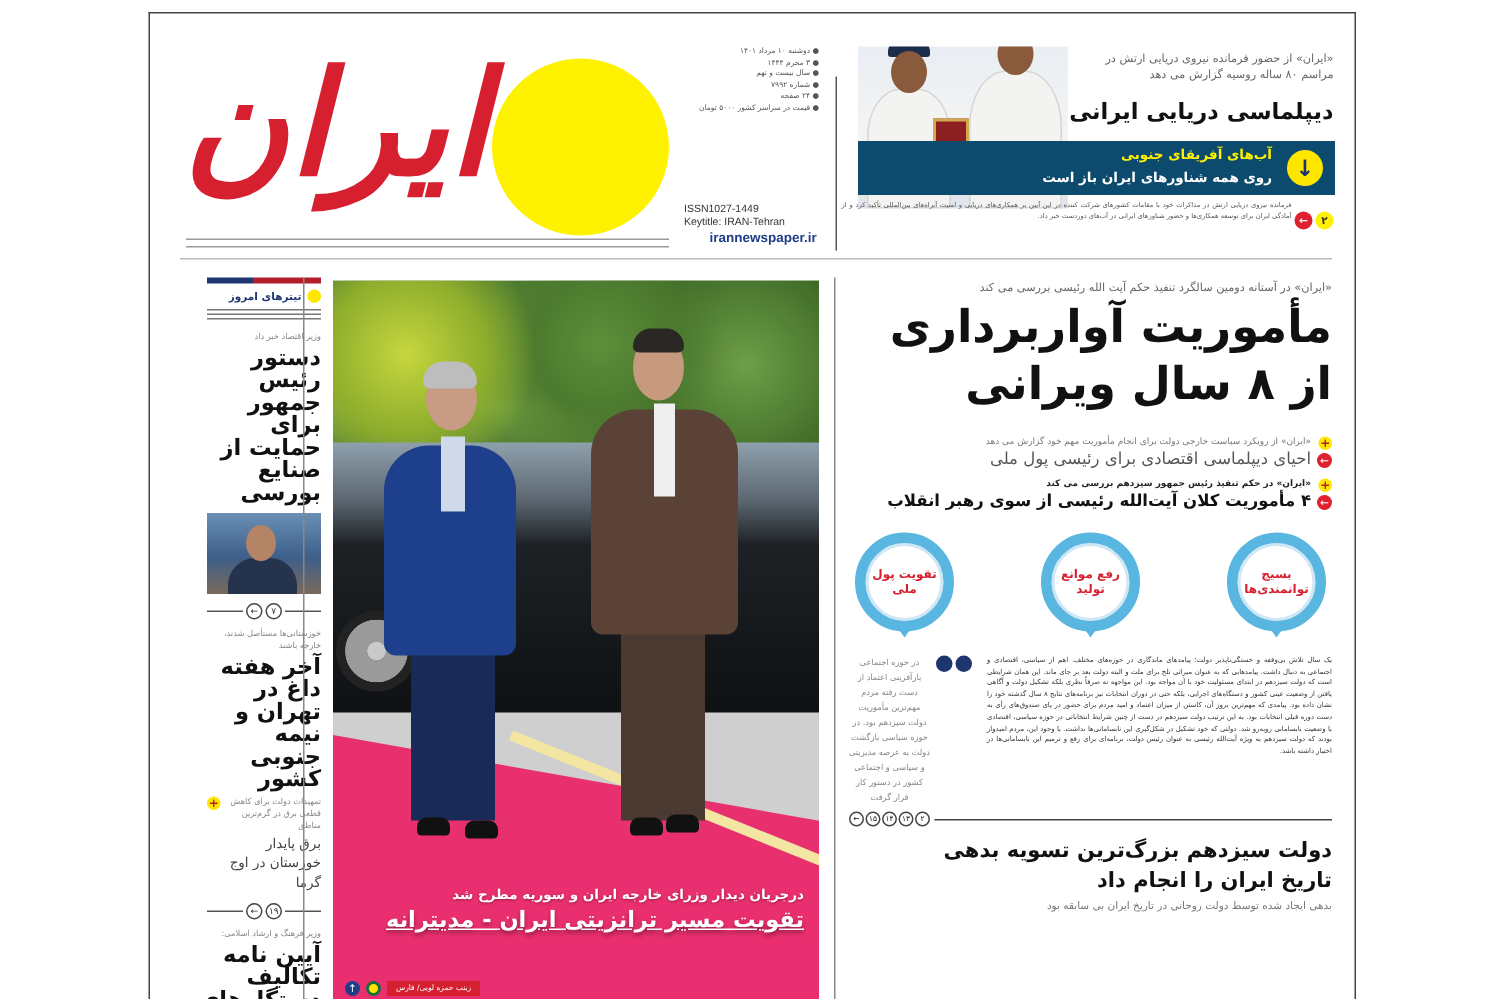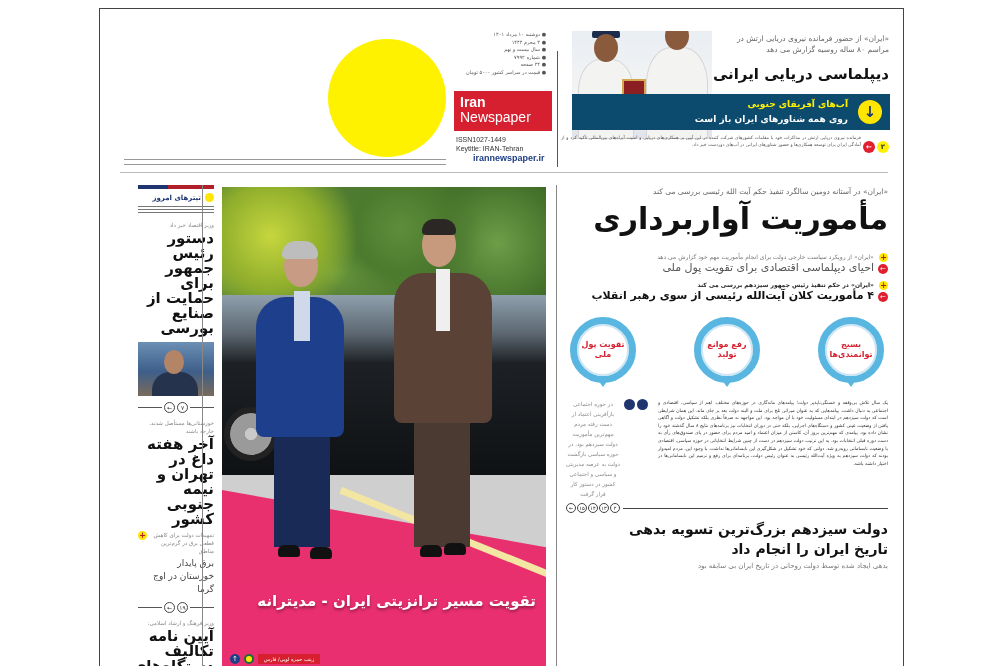--- a/index.html
+++ b/index.html
@@ -94,21 +94,21 @@
   .p1-shirt { left: 72px; top: 104px; width: 16px; height: 50px; background: #cfd9ea; }
   .p2-body { left: 172px; top: 86px; width: 98px; height: 150px; background: #5a4336; border-radius: 30px 30px 8px 8px; }
   .p2-legs { left: 192px; top: 230px; width: 56px; height: 130px; background: #4a3a31; }
   .p2-head { left: 200px; top: 36px; width: 34px; height: 44px; border-radius: 50%; background: #c79a7e; }
   .p2-hair { left: 200px; top: 32px; width: 34px; height: 16px; border-radius: 18px 18px 6px 6px; background: #2b2724; }
   .p2-shirt { left: 214px; top: 82px; width: 14px; height: 62px; background: #efefef; }
   .shoe { height: 12px; width: 22px; border-radius: 6px 6px 3px 3px; background: #111; }
 
   .hero-caption { position: absolute; left: 0; bottom: 0; width: 100%; height: 88px; background: rgba(232,48,111,0.92); padding: 8px 10px 0; direction: rtl; text-align: right; color: #fff; }
   .hero-kicker { font-size: 9px; color: #fff; font-weight: bold; margin-bottom: 2px; text-shadow: 0 1px 2px rgba(0,0,0,.35); }
-  .hero-title { font-size: 15px; font-weight: bold; text-shadow: 0 2px 3px rgba(0,0,0,.4); letter-spacing: 0; }
+  .hero-title { font-size: 15px; font-weight: bold; text-shadow: 0 2px 3px rgba(0,0,0,.4); letter-spacing: 0; text-decoration: underline; }
   .hero-credit { position: absolute; left: 8px; bottom: 8px; display: flex; align-items: center; gap: 4px; direction: ltr; }
   .hero-credit .cred { background: #d7202f; color: #fff; font-size: 5px; padding: 2px 6px; height: 10px; line-height: 6px; }
   .hero-credit .ci { width: 10px; height: 10px; border-radius: 50%; }
   .hero-credit .ci.y { background: #ffe600; border: 2px solid #1d6a3a; }
   .hero-credit .ci.b { background: #1f3e86; color: #fff; font-size: 7px; line-height: 10px; text-align: center; }
 
   .center-divider { position: absolute; left: 456px; top: 176px; width: 1px; height: 490px; background: #888; }
 
   
   .rc { position: absolute; left: 466px; top: 178px; width: 322px; direction: rtl; text-align: right; }
@@ -139,34 +139,33 @@
   .rc-sep .ln { flex: 1; height: 1px; background: #444; margin-left: 2px; }
 
   .rc-bottom-title { font-size: 14px; font-weight: bold; line-height: 20px; color: #111; margin-top: 6px; }
   .rc-bottom-sub { font-size: 7px; color: #777; margin-top: 3px; }
 </style>
 </head>
 <body>
 
 <div class="page">
 
+  <div class="logo">
+    <div class="logo-text">ایران</div>
+  </div>
   <div class="sun"></div>
   <div class="logo-rule"></div>
 
   <div class="dateline">
     <div>● دوشنبه ۱۰ مرداد ۱۴۰۱</div>
     <div>● ۳ محرم ۱۴۴۴</div>
     <div>● سال بیست و نهم</div>
     <div>● شماره ۷۹۹۲</div>
     <div>● ۲۴ صفحه</div>
     <div>● قیمت در سراسر کشور ۵۰۰۰ تومان</div>
-  </div>
-  <div class="brand-box">
-    <div class="b1">Iran</div>
-    <div class="b2">Newspaper</div>
   </div>
   <div class="issn">
     <div>ISSN1027-1449</div>
     <div>Keytitle: IRAN-Tehran</div>
   </div>
   <div class="site">irannewspaper.ir</div>
   <div class="mast-divider"></div>
 
   <div class="teaser-photo">
     <div class="officer" style="left:6px;width:56px;height:80px;">
@@ -267,45 +266,47 @@
 
     <div class="person p2-legs"></div>
     <div class="person p2-body"></div>
     <div class="person p2-shirt"></div>
     <div class="person p2-head"></div>
     <div class="person p2-hair"></div>
     <div class="person shoe" style="left:198px;top:358px;"></div>
     <div class="person shoe" style="left:222px;top:356px;"></div>
 
     <div class="hero-caption">
+      <div class="hero-kicker">درجریان دیدار وزرای خارجه ایران و سوریه مطرح شد</div>
       <div class="hero-title">تقویت مسیر ترانزیتی ایران - مدیترانه</div>
       <div class="hero-credit">
         <span class="ci b">↑</span>
         <span class="ci y"></span>
         <span class="cred">زینب حمزه لویی/ فارس</span>
       </div>
     </div>
   </div>
   <div class="center-divider"></div>
 
   <div class="rc">
     <div class="rc-kicker">«ایران» در آستانه دومین سالگرد تنفیذ حکم آیت الله رئیسی بررسی می کند</div>
     <div class="rc-title">
       <div>مأموریت آواربرداری</div>
+      <div>از ۸ سال ویرانی</div>
     </div>
 
     <div class="rc-sub-group">
       <div class="rc-sub">
         <div class="icons">
             <span class="ic-plus">+</span>
             <span class="ic-arrow">←</span>
           </div>
         <div>
           <div class="k">«ایران» از رویکرد سیاست خارجی دولت برای انجام مأموریت مهم خود گزارش می دهد</div>
-          <div class="h">احیای دیپلماسی اقتصادی برای تقویت پول ملی</div>
+          <div class="h">احیای دیپلماسی اقتصادی برای رئیسی پول ملی</div>
         </div>
       </div>
       <div class="rc-sub">
         <div class="icons">
             <span class="ic-plus">+</span>
             <span class="ic-arrow">←</span>
           </div>
         <div>
           <div class="k" style="color:#222;font-weight:bold;">«ایران» در حکم تنفیذ رئیس جمهور سیزدهم بررسی می کند</div>
           <div class="h dark">۴ مأموریت کلان آیت‌الله رئیسی از سوی رهبر انقلاب</div>

